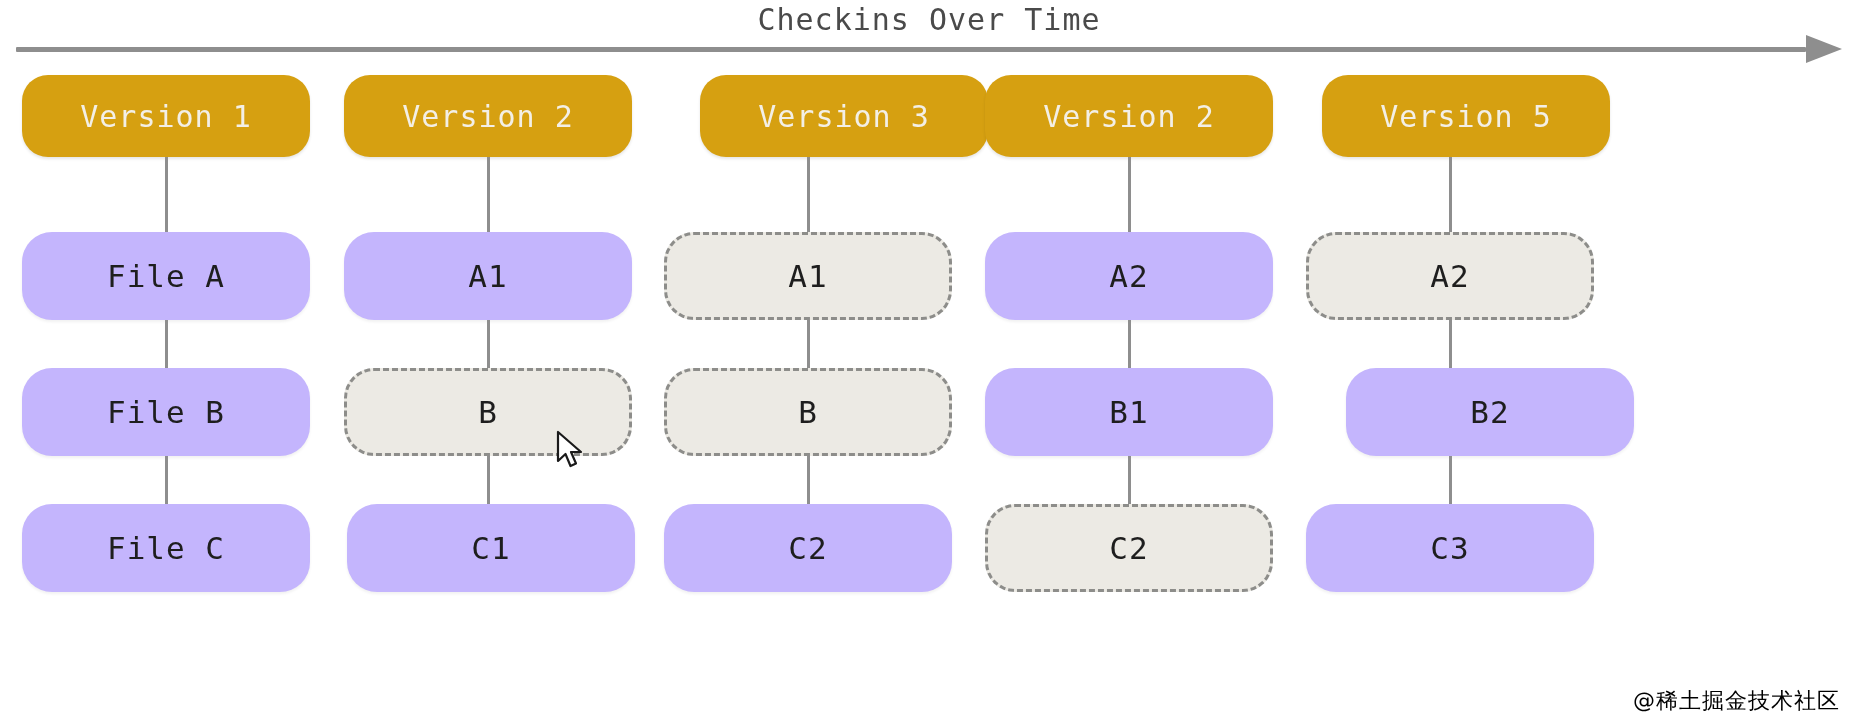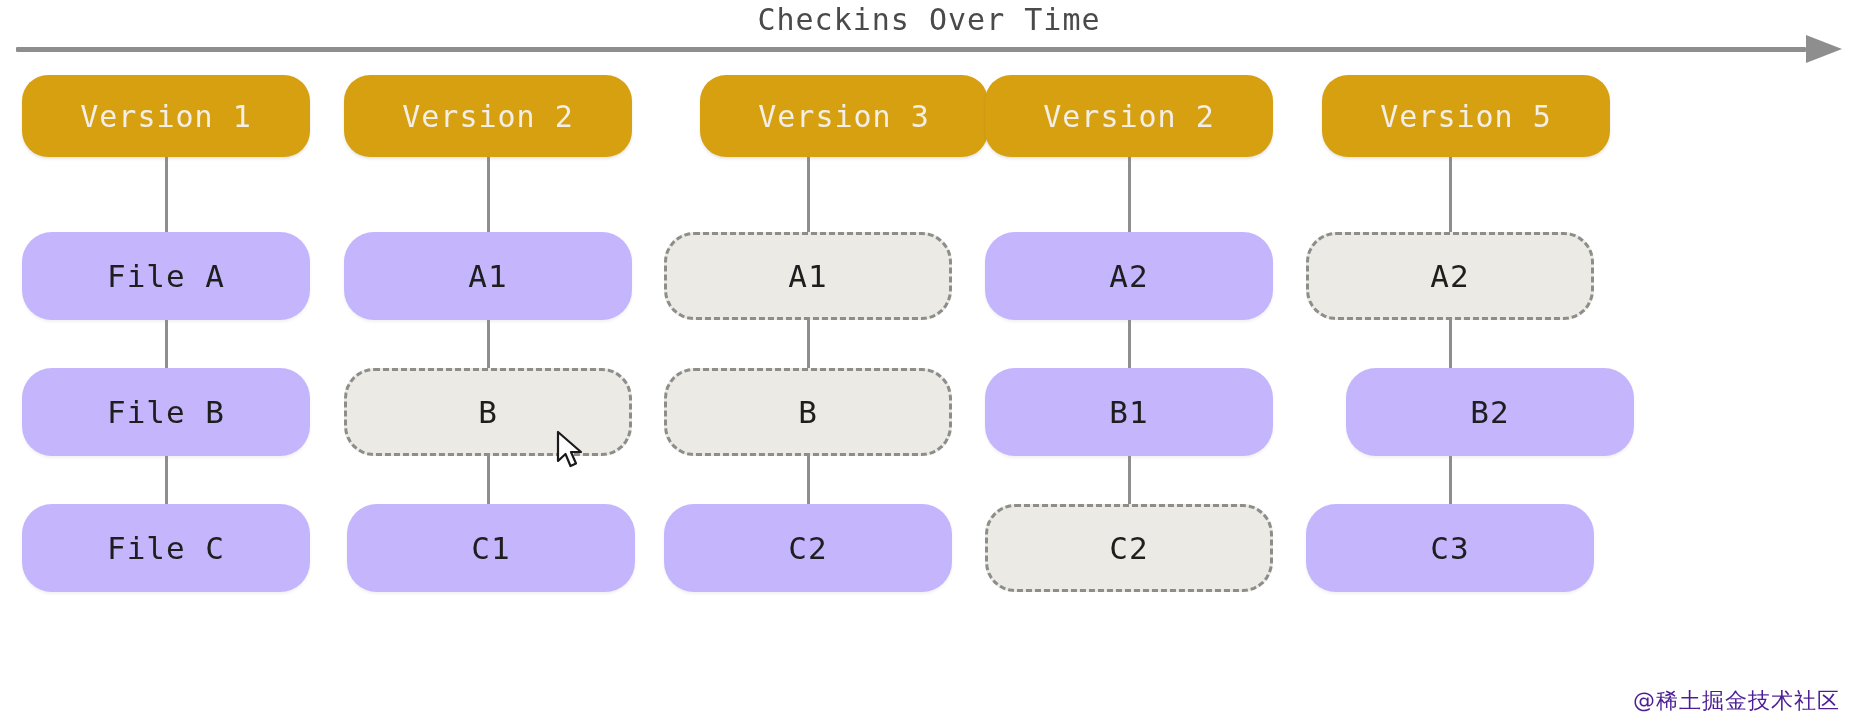--- a/index.html
+++ b/index.html
@@ -120,21 +120,21 @@
     position: absolute;
     pointer-events: none;
   }
 
   
   .watermark {
     position: absolute;
     right: 18px;
     bottom: 6px;
     font-size: 22px;
-    color: #4c1d95;
+    color: #000000;
     font-family: "DejaVu Sans", "Liberation Sans", sans-serif;
     white-space: nowrap;
     letter-spacing: 1px;
     margin-left: 7px;
   }
 </style>
 </head>
 <body>
 
 <div id="stage">

